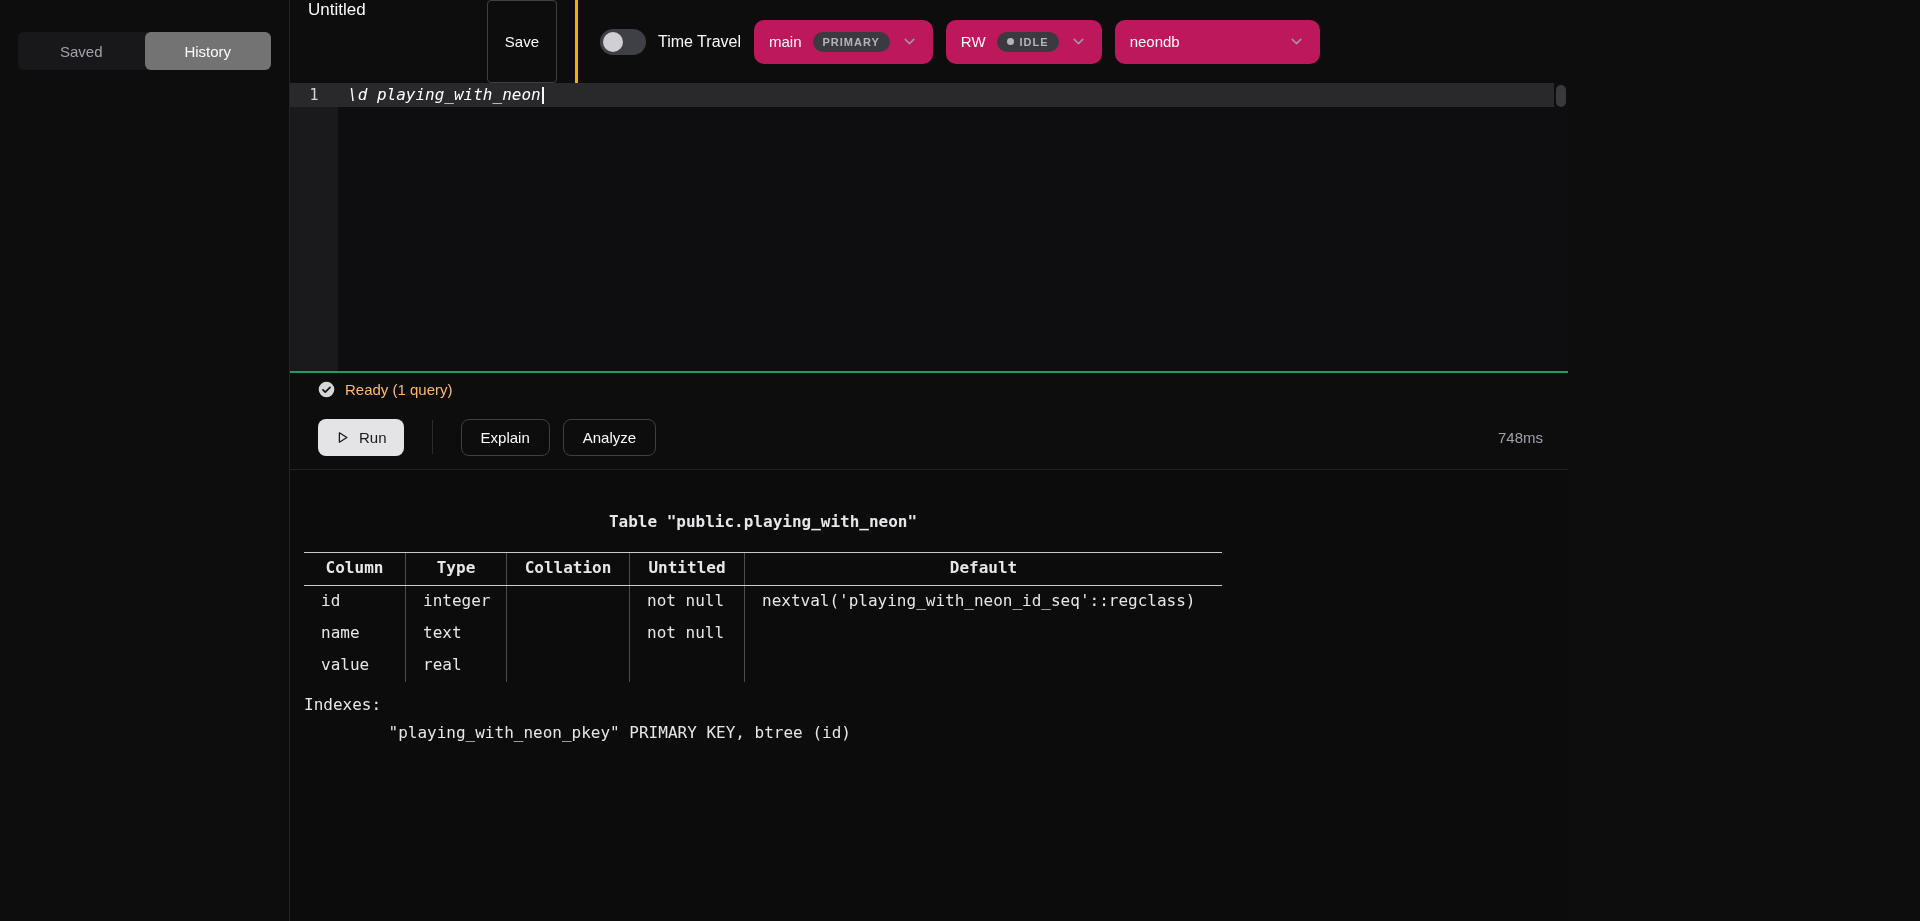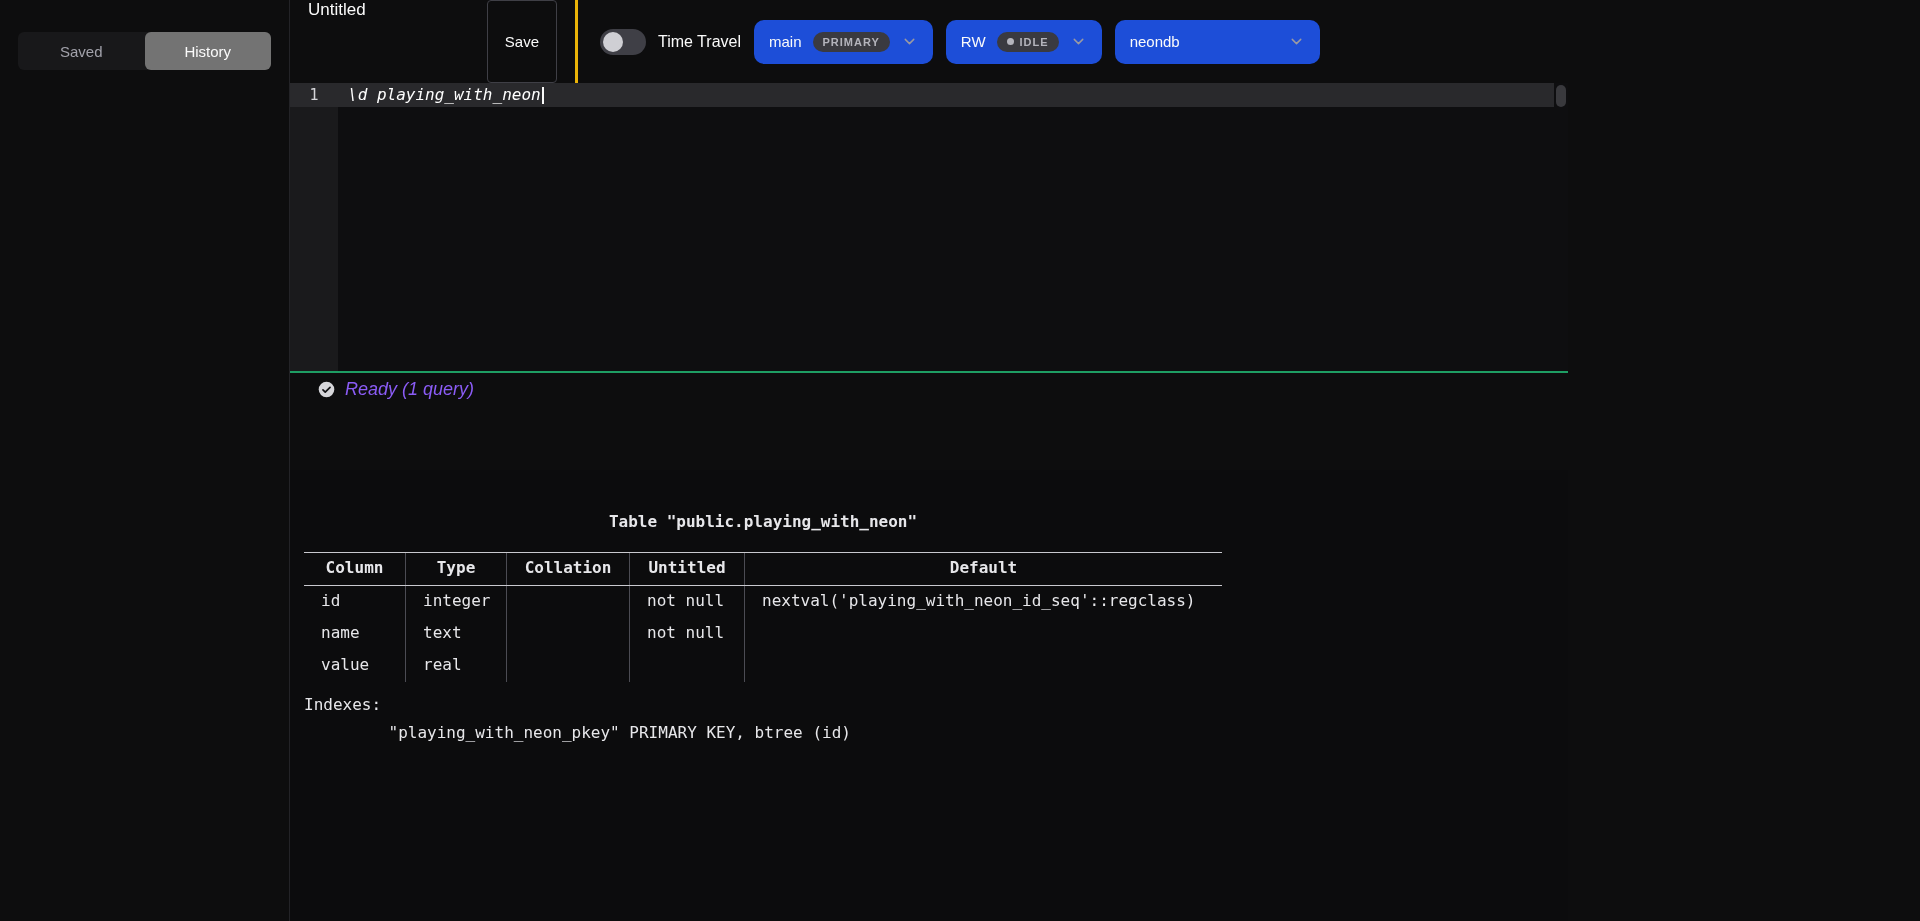--- a/index.html
+++ b/index.html
@@ -50,21 +50,21 @@
   .toggle {
     width:46px; height:26px; border-radius:13px; background:#3f3f46;
     position:relative; cursor:pointer; flex:0 0 46px;
   }
   .toggle .knob {
     position:absolute; left:3px; top:3px; width:20px; height:20px;
     border-radius:50%; background:#cfcfd4;
   }
   .tt-label { font-size:16px; color:#fafafa; }
   .dropdown {
-    height:44px; background:#1d4ed8; border-radius:10px;
+    height:44px; background:#be185d; border-radius:10px;
     display:flex; align-items:center; gap:11px; padding:0 15px;
     margin-left:13px; font-size:15px; color:#fafafa; cursor:pointer; user-select:none;
   }
   .dropdown:first-of-type { margin-left:22px; }
   .badge {
     background:#3a3a40; color:#b4b4bc; font-size:11px; letter-spacing:1px;
     padding:4px 10px; border-radius:10px; font-weight:600;
     display:flex; align-items:center; gap:6px;
   }
   .badge .dot { width:7px; height:7px; border-radius:50%; background:#b4b4bc; }
@@ -94,21 +94,21 @@
   .scroll-thumb {
     position:absolute; right:2px; top:2px; width:10px; height:22px;
     background:#39393d; border-radius:5px;
   }
 
   
   .statusbar {
     position:absolute; left:0; top:371px; width:100%; height:34px;
     border-top:2px solid #1e9d63; background:#0d0d0e;
     display:flex; align-items:center; gap:10px; padding-left:28px;
-    font-size:18px; color:#8b5cf6;font-style:italic;
+    font-size:15px; color:#fdba74;
   }
   .check-icon { width:17px; height:17px; display:block; }
 
   
   .actionbar {
     position:absolute; left:0; top:405px; width:100%; height:65px;
     display:flex; align-items:center; padding:0 25px 0 28px;
     border-bottom:1px solid #222226; background:#0d0d0e;
   }
   .run-btn {
@@ -214,20 +214,32 @@
   </div>
 
   <div class="statusbar">
     <svg class="check-icon" viewBox="0 0 24 24">
         <circle cx="12" cy="12" r="11" fill="#d6d6da"></circle>
         <path d="M7 12.5l3.2 3.2L17 9" stroke="#121214" stroke-width="2.4" fill="none" stroke-linecap="round" stroke-linejoin="round"></path>
       </svg>
     <span>Ready (1 query)</span>
   </div>
 
+  <div class="actionbar">
+    <button class="run-btn">
+      <svg class="play-icon" viewBox="0 0 24 24" fill="none" stroke="#18181b" stroke-width="2" stroke-linejoin="round">
+          <path d="M7 4.5v15l12-7.5z"></path>
+        </svg>
+      <span>Run</span>
+    </button>
+    <div class="vdivider"></div>
+    <button class="ghost-btn">Explain</button>
+    <button class="ghost-btn">Analyze</button>
+    <span class="duration">748ms</span>
+  </div>
 
   <div class="results">
     <div class="result-title">Table "public.playing_with_neon"</div>
 
     <div class="ptable">
       <div class="prow head">
         <div class="pcell">Column</div>
         <div class="pcell">Type</div>
         <div class="pcell">Collation</div>
         <div class="pcell">Untitled</div>

